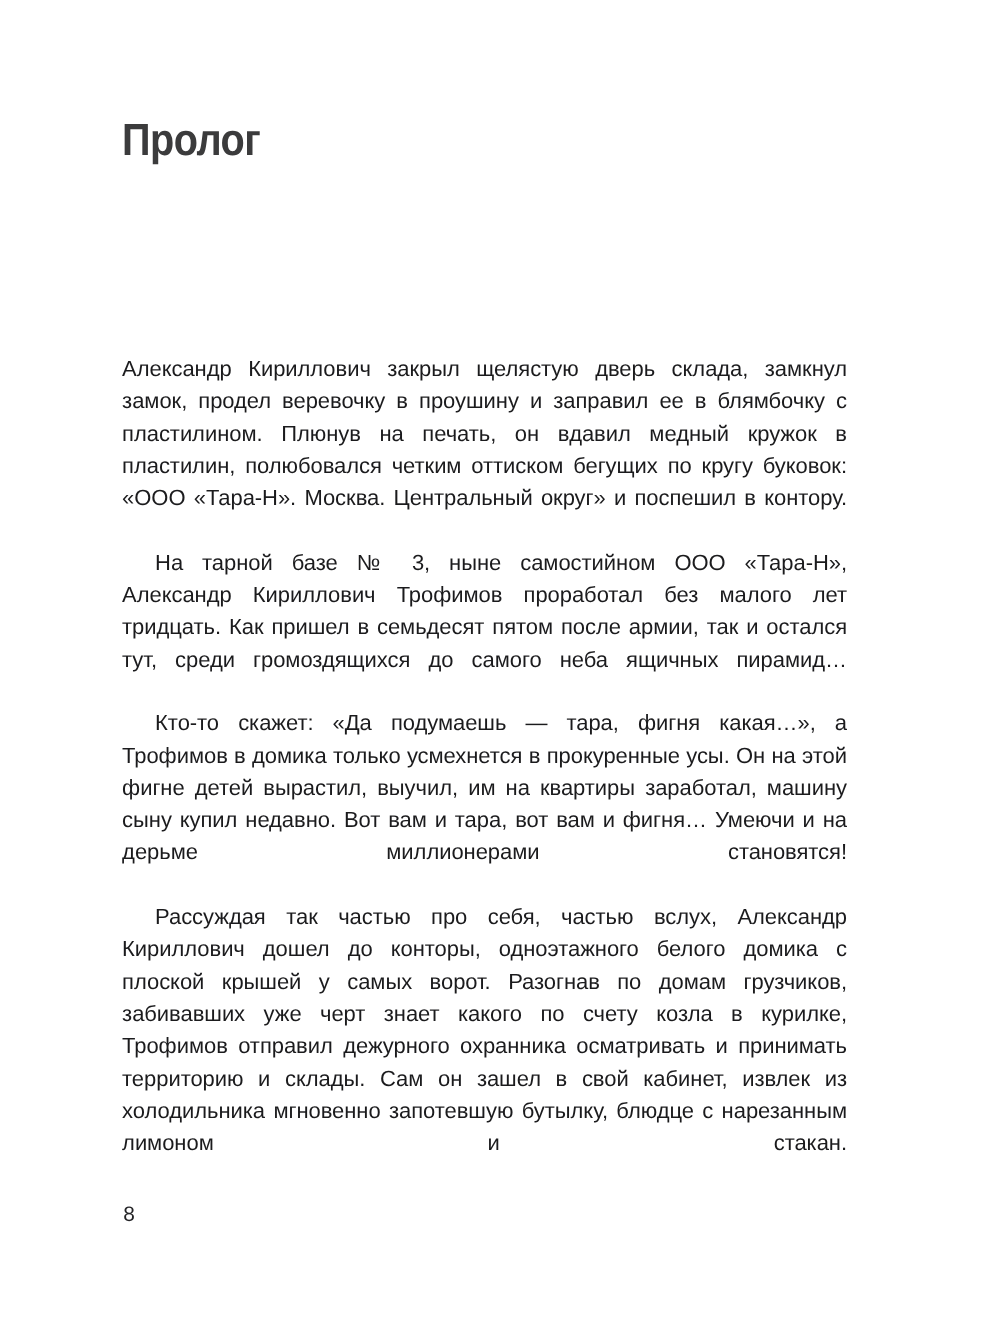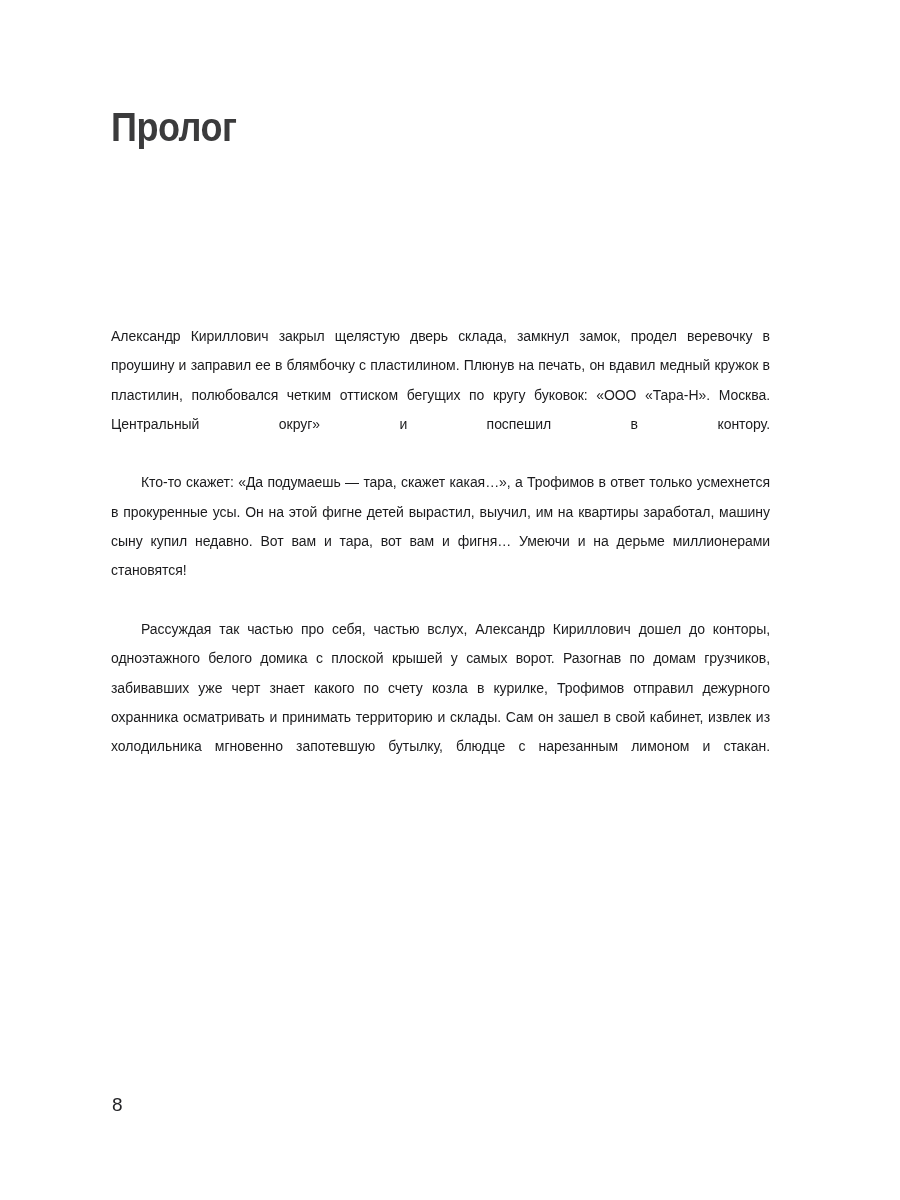--- a/index.html
+++ b/index.html
@@ -43,21 +43,21 @@
   
   .body-column {
     position: absolute;
     left: 111px;
     top: 322px;
     width: 659px;
   }
 
   .body-column p {
     margin: 0;
-    font-size: 14px;
+    font-size: 20px;
     line-height: 29.3px;
     color: #1b1b1d;
     text-align: justify;
     text-justify: inter-word;
     letter-spacing: -0.05px;
     word-spacing: 0.2px;
     hyphens: manual;
   }
 
   .body-column p.indented {
@@ -84,19 +84,20 @@
 </style>
 </head>
 <body>
 
 <div class="page">
 
   <h1 class="chapter-title">Пролог</h1>
 
   <div class="body-column">
     <p>Александр Кириллович закрыл щелястую дверь склада, замкнул замок, продел веревочку в проушину и заправил ее в блямбочку с пластилином. Плюнув на печать, он вдавил медный кружок в пластилин, полюбовался четким оттиском бегущих по кругу буковок: «ООО «Тара-Н». Москва. Центральный округ» и поспешил в контору.</p>
-    <p class="indented">Кто-то скажет: «Да подумаешь — тара, скажет какая…», а Трофимов в ответ только усмехнется в прокуренные усы. Он на этой фигне детей вырастил, выучил, им на квартиры заработал, машину сыну купил недавно. Вот вам и тара, вот вам и фигня… Умеючи и на дерьме миллионерами становятся!</p>
+    <p class="indented">На тарной базе № 3, ныне самостийном ООО «Тара-Н», Александр Кириллович Трофимов проработал без малого лет тридцать. Как пришел в семьдесят пятом после армии, так и остался тут, среди громоздящихся до самого неба ящичных пирамид…</p>
+    <p class="indented">Кто-то скажет: «Да подумаешь — тара, фигня какая…», а Трофимов в домика только усмехнется в прокуренные усы. Он на этой фигне детей вырастил, выучил, им на квартиры заработал, машину сыну купил недавно. Вот вам и тара, вот вам и фигня… Умеючи и на дерьме миллионерами становятся!</p>
     <p class="indented">Рассуждая так частью про себя, частью вслух, Александр Кириллович дошел до конторы, одноэтажного белого домика с плоской крышей у самых ворот. Разогнав по домам грузчиков, забивавших уже черт знает какого по счету козла в курилке, Трофимов отправил дежурного охранника осматривать и принимать территорию и склады. Сам он зашел в свой кабинет, извлек из холодильника мгновенно запотевшую бутылку, блюдце с нарезанным лимоном и стакан.</p>
   </div>
 
   <div class="folio">8</div>
 
 </div>
 
 </body></html>

